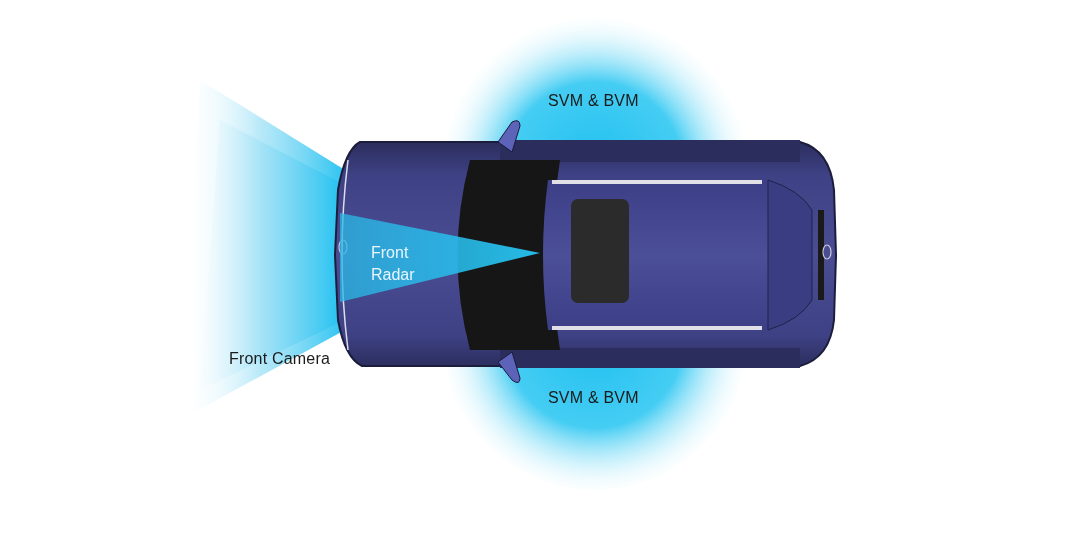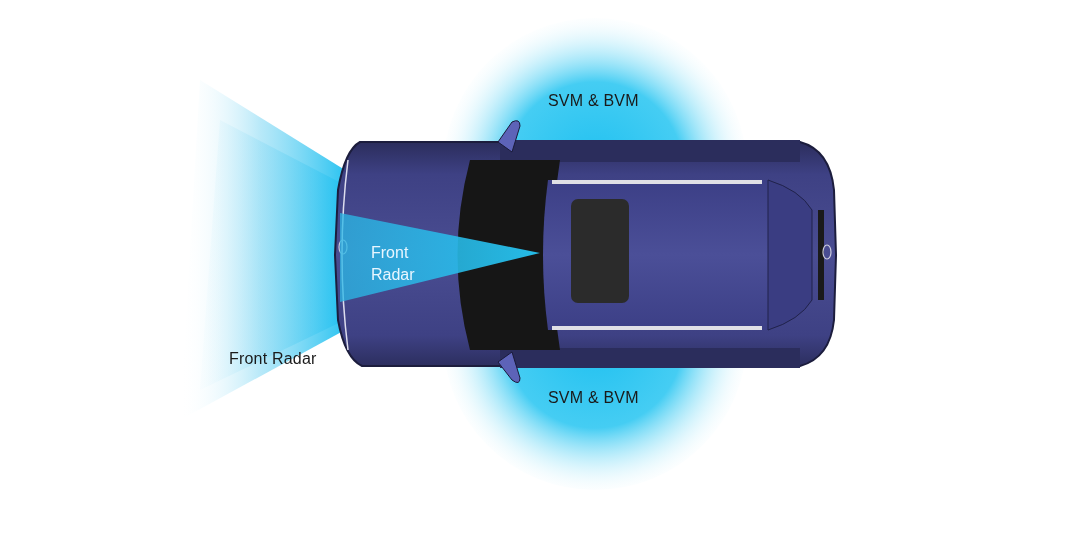--- a/index.html
+++ b/index.html
@@ -81,18 +81,18 @@
 
       <ellipse cx="343" cy="247" rx="4" ry="7" fill="none" stroke="#ccd" stroke-width="1.2"></ellipse>
       <ellipse cx="827" cy="252" rx="4" ry="7" fill="none" stroke="#ccd" stroke-width="1.2"></ellipse>
     </g>
 
     <polygon points="340,213 540,253 340,302" fill="url(#camGrad)"></polygon>
   </svg>
 
   <div class="label" style="left:548px; top:92px;">SVM &amp; BVM</div>
   <div class="label" style="left:548px; top:389px;">SVM &amp; BVM</div>
-  <div class="label" style="left:229px; top:350px;">Front Radar</div>
+  <div class="label" style="left:229px; top:350px;">Front Camera</div>
   <div class="cam-label" style="left:371px; top:232px;margin-top:10px;">
     <div>Front</div>
     <div>Radar</div>
   </div>
 </div>
 
 </body></html>

